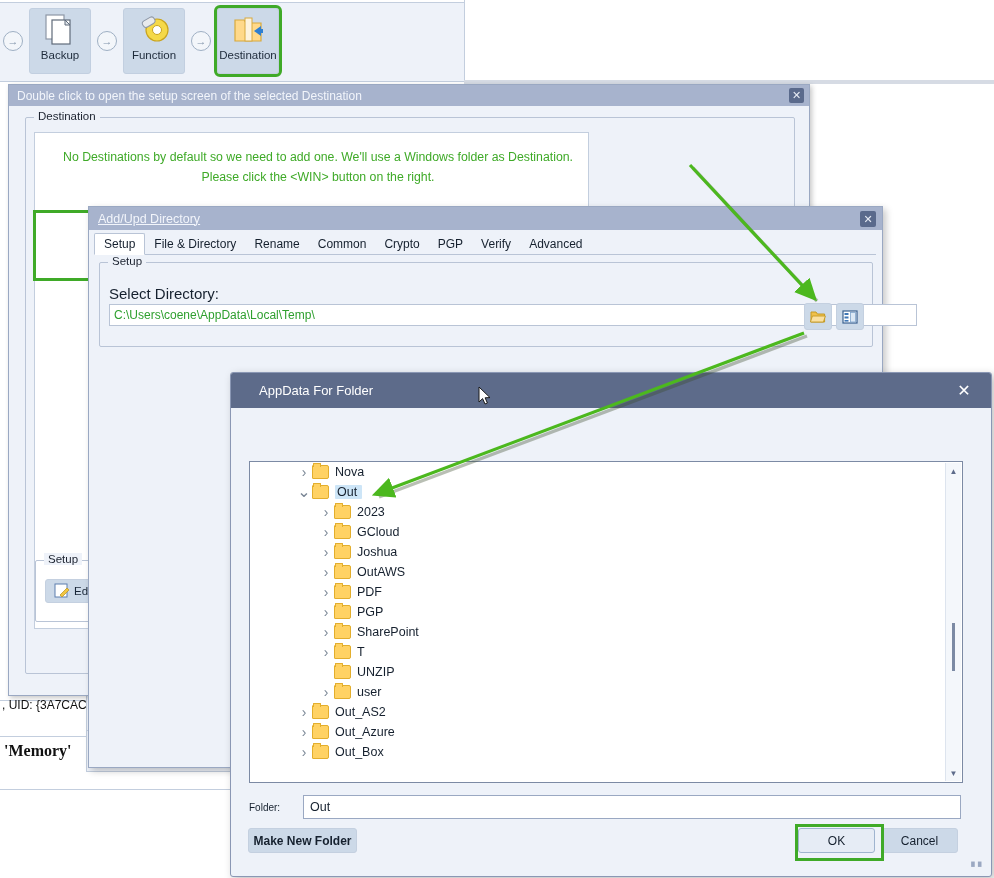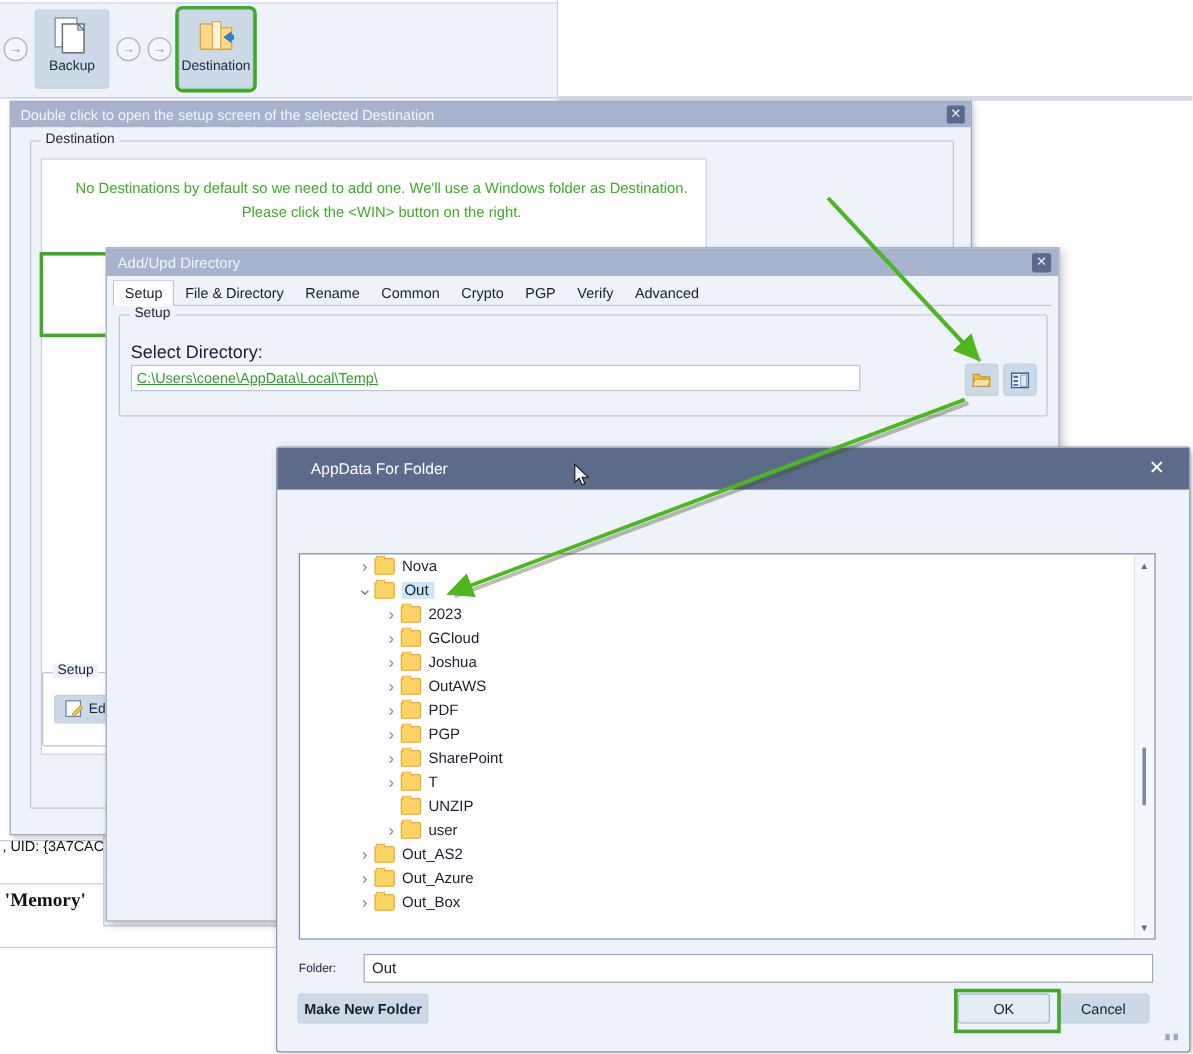--- a/index.html
+++ b/index.html
@@ -122,20 +122,21 @@
     background: #eef2f9;
     border: 1px solid #9aa8c2;
     box-shadow: 3px 3px 7px rgba(0,0,0,.22);
   }
   #addupd-titlebar {
     height: 23px; background: #a7b3cd;
     color: #f2f5fb; font-size: 12.5px;
     display: flex; align-items: center;
     padding-left: 9px; box-sizing: border-box;
     position: relative;
+    text-decoration: underline;
   }
   #tabstrip {
     position: absolute; left: 5px; top: 25px;
     width: 782px; height: 22px;
     border-bottom: 1px solid #b9c4d6;
     display: flex; align-items: flex-end;
     font-size: 12px;
   }
   .tab {
     padding: 3px 9px 3px 9px;
@@ -309,20 +310,28 @@
         <div class="flow-arrow">→</div>
         <div class="flow-node">
           <svg width="32" height="34" viewBox="0 0 32 34">
             <rect x="2" y="2" width="18" height="24" fill="#ffffff" stroke="#8d97a6" stroke-width="1.2"></rect>
             <rect x="8" y="7" width="18" height="24" fill="#ffffff" stroke="#5f6b7a" stroke-width="1.2"></rect>
             <path d="M21 7 L26 12 L21 12 Z" fill="#dfe4ea" stroke="#5f6b7a" stroke-width="1"></path>
           </svg>
           <span class="nlabel">Backup</span>
         </div>
         <div class="flow-arrow">→</div>
+        <div class="flow-node">
+          <svg width="32" height="34" viewBox="0 0 32 34">
+            <circle cx="19" cy="17" r="11" fill="#f5d949" stroke="#c9a41f" stroke-width="1.2"></circle>
+            <circle cx="19" cy="17" r="4.5" fill="#ffffff" stroke="#c9a41f" stroke-width="1"></circle>
+            <rect x="4" y="6" width="13" height="7" rx="3" fill="#e8eaec" stroke="#8d97a6" stroke-width="1" transform="rotate(-30 10 9)"></rect>
+          </svg>
+          <span class="nlabel">Function</span>
+        </div>
         <div class="flow-arrow">→</div>
         <div class="flow-node green-outline">
           <svg width="32" height="34" viewBox="0 0 32 34">
             <path d="M3 7 h9 l2 3 h15 v18 h-26 z" fill="#ffd98a" stroke="#d8a93c" stroke-width="1.2"></path>
             <rect x="13" y="5" width="7" height="23" fill="#fdf3dd" stroke="#d8a93c" stroke-width="1"></rect>
             <path d="M29 13 L22 18 L29 23 Z" fill="#2f7fd0"></path>
             <rect x="27" y="16" width="4" height="4" fill="#2f7fd0"></rect>
           </svg>
           <span class="nlabel">Destination</span>
         </div>
@@ -401,21 +410,21 @@
       <div class="tab"><span>Verify</span></div>
       <div class="tab"><span>Advanced</span></div>
     </div>
 
     <div class="groupbox" style="left:10px; top:55px; width:772px; height:83px;">
       <span class="group-legend">Setup</span>
     </div>
 
     <div class="lbl abs" style="left:20px; top:78px;">Select Directory:</div>
 
-    <input class="txtinput greenpath abs" style="left: 20px; top: 97px; width: 608px; height: 22px; text-decoration: underline;" value="C:\Users\coene\AppData\Local\Temp\">
+    <input class="txtinput greenpath abs" style="left: 20px; top: 97px; width: 808px; height: 22px;" value="C:\Users\coene\AppData\Local\Temp\">
     <div class="abs" style="left:20px; top:97px; width:681px; height:22px; pointer-events:none;"></div>
 
     <div class="icon-btn" style="left:715px; top:96px;">
       <svg width="16" height="14" viewBox="0 0 16 14">
         <path d="M1 2 h5 l1.4 2 h7.2 v8 h-13.6 z" fill="#f0c04a" stroke="#c49a24" stroke-width="1"></path>
         <path d="M2.4 6 h13 l-2 6 h-13 z" fill="#fbe0a0" stroke="#c49a24" stroke-width="0.9"></path>
       </svg>
     </div>
     <div class="icon-btn" style="left:747px; top:96px;">
       <svg width="16" height="14" viewBox="0 0 16 14">

